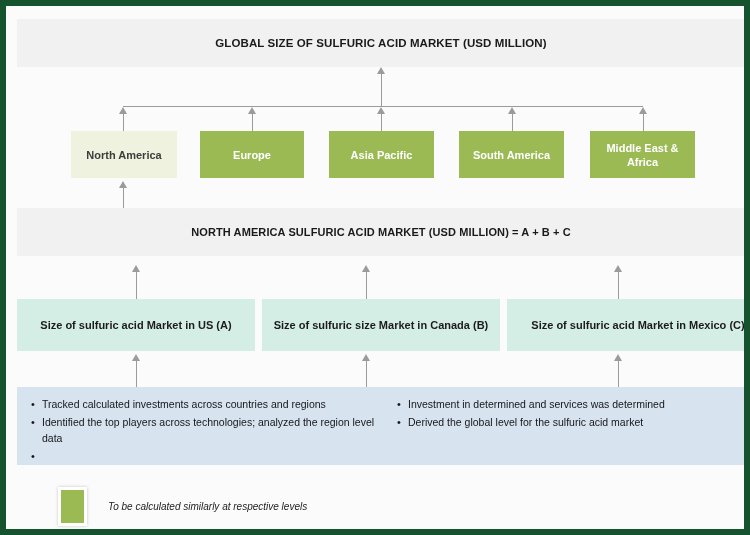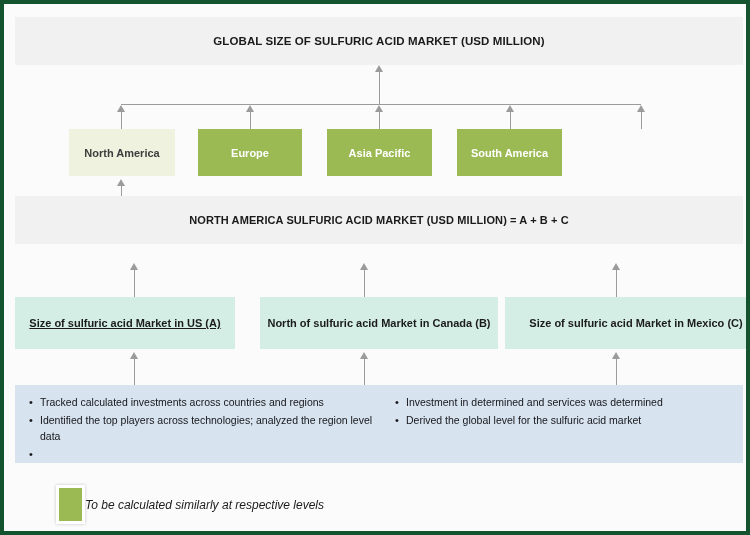--- a/index.html
+++ b/index.html
@@ -11,21 +11,21 @@
   body {
     font-family: "Liberation Sans", sans-serif;
     -webkit-font-smoothing: antialiased;
   }
 
   #canvas {
     position: relative;
     width: 750px;
     height: 535px;
     background: #fbfbfb;
-    border: 4px solid #14532d;
+    border: 6px solid #14532d;
     box-sizing: border-box;
     overflow: hidden;
   }
 
   
   .header-bar {
     position: absolute;
     background: #f1f1f1;
     display: flex;
     align-items: center;
@@ -37,21 +37,21 @@
   }
   #global-bar {
     left: 11px;
     top: 13px;
     width: 728px;
     height: 48px;
     font-size: 11.5px;
   }
   #na-bar {
     left: 11px;
-    top: 192px;
+    top: 202px;
     width: 728px;
     height: 48px;
     font-size: 11px;
   }
 
   
   .region-box {
     position: absolute;
     top: 125px;
     height: 47px;
@@ -88,21 +88,21 @@
     color: #1b1b1b;
     display: flex;
     align-items: center;
     justify-content: center;
     text-align: center;
     font-size: 11px;
     font-weight: bold;
     padding: 0 6px;
     box-sizing: border-box;
   }
-  #country-0 { left: 11px;  width: 220px; text-decoration: underline; }
+  #country-0 { left: 11px;  width: 238px; }
   #country-1 { left: 256px; width: 238px; }
   #country-2 { left: 501px; width: 262px; }
 
   
   #notes-panel {
     position: absolute;
     left: 11px;
     top: 381px;
     width: 728px;
     height: 78px;
@@ -143,21 +143,22 @@
   }
   #legend-swatch {
     width: 23px;
     height: 33px;
     background: #9cba54;
     border: 3px solid #ffffff;
     box-shadow: 0 0 3px rgba(0,0,0,0.22);
     box-sizing: content-box;
   }
   #legend-text {
-    font-size: 12px;
+    margin-left: 21px;
+    font-size: 10px;
     font-style: italic;
     color: #1c1c1c;
   }
 
   
   .vline {
     position: absolute;
     width: 1px;
     background: #9b9b9b;
   }
@@ -198,37 +199,38 @@
   <div class="arrowhead" style="left:502px; top:101px;"></div>
   <div class="vline" style="left:506px; top:108px; height:17px;"></div>
 
   <div class="arrowhead" style="left:633px; top:101px;"></div>
   <div class="vline" style="left:637px; top:108px; height:17px;"></div>
 
   <div id="region-1" class="region-box solid">Europe</div>
   <div id="region-0" class="region-box pale">North America</div>
   <div id="region-2" class="region-box solid">Asia Pacific</div>
   <div id="region-3" class="region-box solid">South America</div>
+  <div id="region-4" class="region-box solid">Middle East &amp; Africa</div>
 
   <div class="arrowhead" style="left:113px; top:175px;"></div>
   <div class="vline" style="left:117px; top:182px; height:26px;"></div>
 
   <div id="na-bar" class="header-bar">NORTH AMERICA SULFURIC ACID MARKET (USD MILLION) = A + B + C</div>
 
   <div class="arrowhead" style="left:126px; top:259px;"></div>
   <div class="vline" style="left:130px; top:266px; height:27px;"></div>
 
   <div class="arrowhead" style="left:356px; top:259px;"></div>
   <div class="vline" style="left:360px; top:266px; height:27px;"></div>
 
   <div class="arrowhead" style="left:608px; top:259px;"></div>
   <div class="vline" style="left:612px; top:266px; height:27px;"></div>
 
   <div id="country-0" class="country-box">Size of sulfuric acid Market in US (A)</div>
-  <div id="country-1" class="country-box">North of sulfuric acid Market in Canada (B)</div>
+  <div id="country-1" class="country-box">Size of sulfuric size Market in Canada (B)</div>
   <div id="country-2" class="country-box">Size of sulfuric acid Market in Mexico (C)</div>
 
   <div class="arrowhead" style="left:126px; top:348px;"></div>
   <div class="vline" style="left:130px; top:355px; height:26px;"></div>
 
   <div class="arrowhead" style="left:356px; top:348px;"></div>
   <div class="vline" style="left:360px; top:355px; height:26px;"></div>
 
   <div class="arrowhead" style="left:608px; top:348px;"></div>
   <div class="vline" style="left:612px; top:355px; height:26px;"></div>

